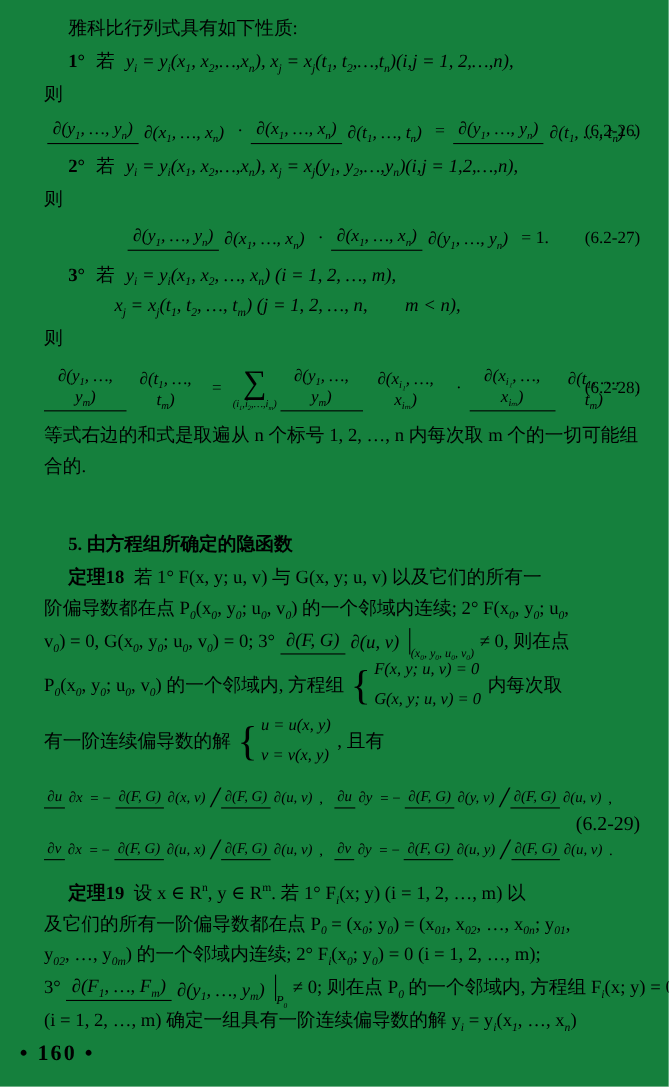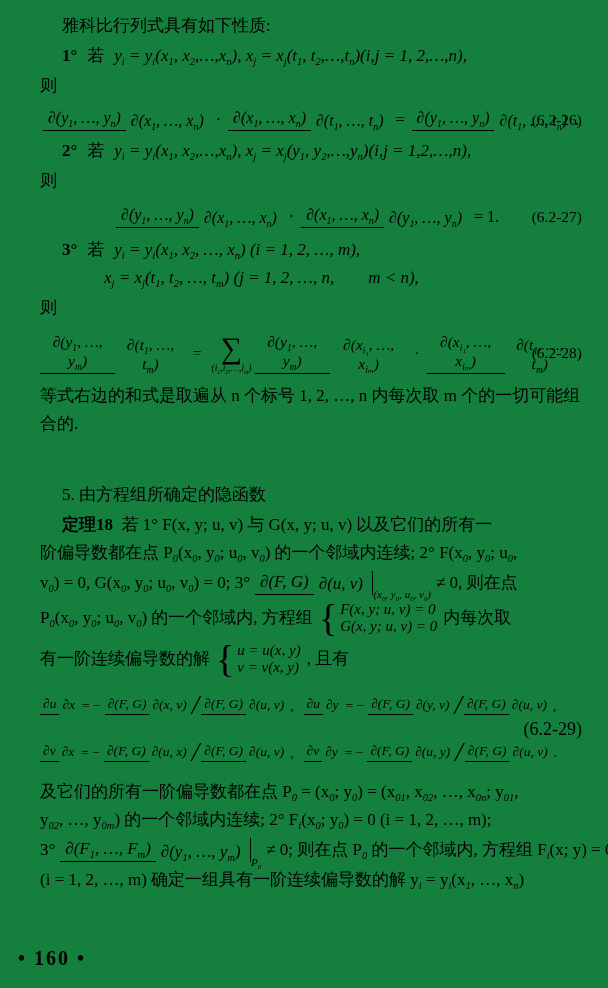--- a/index.html
+++ b/index.html
@@ -30,32 +30,32 @@
   .rel{margin:0 7px;}
   .endp{margin-left:3px;}
   .sum{display:inline-flex;flex-direction:column;align-items:center;margin:0 3px;}
   .sigma{font-size:30px;line-height:1;font-style:normal;}
   .limits{font-size:9.5px;line-height:1;margin-top:1px;font-style:italic;}
   .eval{display:inline-flex;align-items:center;margin:0 5px;}
   .vbar{width:1.4px;background:#000;align-self:stretch;margin-left:4px;}
   .evalsub{font-size:11px;align-self:flex-end;transform:translateY(6px);font-style:italic;}
   .sys{display:inline-flex;align-items:center;margin:0 6px;}
   .brace{font-size:38px;font-weight:400;line-height:0.85;margin-right:3px;}
-  .sysrows{display:inline-flex;flex-direction:column;gap:0;font-size:15px;font-style:italic;text-align:left;}
+  .sysrows{display:inline-flex;flex-direction:column;gap:10px;font-size:15px;font-style:italic;text-align:left;}
   .mt2{margin-top:2px;} .mt4{margin-top:4px;} .mt6{margin-top:6px;}
   .eq26m{margin:8px 0 6px;} .eq27m{margin:10px 0 8px;} .eq28m{margin:10px 0 8px;font-size:15.5px;}
   .eq29wrap{position:relative;margin:14px 0 10px;}
   .eq29grid{display:grid;grid-template-columns:auto auto;column-gap:10px;row-gap:16px;width:fit-content;}
   .eq29item{display:flex;align-items:center;font-size:13.5px;white-space:nowrap;}
   .eq29item .frac .num,.eq29item .frac .den{padding:0 3px 1px;}
   .eq29item .rel{margin:0 4px;}
   .bigslash{font-size:27px;font-style:italic;margin:0 2px;font-weight:400;}
   .tag29{position:absolute;right:0;top:50%;transform:translateY(-50%);font-size:18px;}
   .bold{font-weight:bold;}
-  .sechead{font-weight:normal;margin-top:43px;}
+  .sechead{font-weight:bold;margin-top:43px;}
   .pageno{position:absolute;left:18px;bottom:18px;font-weight:bold;font-size:20px;letter-spacing:2px;}
 </style>
 </head>
 <body>
 
 <div class="page">
 
   <div class="line ind">
     <span>雅科比行列式具有如下性质:</span>
   </div>
@@ -256,20 +256,23 @@
         <span class="frac">
             <span class="num">∂(F, G)</span>
             <span class="den">∂(u, v)</span>
           </span>
         <span class="endp">.</span>
       </div>
     </div>
     <span class="tag29">(6.2-29)</span>
   </div>
 
+  <div class="line ind">
+    <span class="bold">定理19</span>&nbsp;&nbsp;<span>设 x ∈ R<sup>n</sup>, y ∈ R<sup>m</sup>.  若 1° F<sub>i</sub>(x;  y) (i = 1, 2, …, m) 以</span>
+  </div>
   <div class="line">
     <span>及它们的所有一阶偏导数都在点 P<sub>0</sub> = (x<sub>0</sub>; y<sub>0</sub>) = (x<sub>01</sub>, x<sub>02</sub>, …, x<sub>0n</sub>;  y<sub>01</sub>,</span>
   </div>
   <div class="line">
     <span>y<sub>02</sub>, …, y<sub>0m</sub>) 的一个邻域内连续; 2° F<sub>i</sub>(x<sub>0</sub>;  y<sub>0</sub>) = 0 (i = 1, 2, …, m);</span>
   </div>
   <div class="flexline mt4">
     <span>3°</span>
     <span class="eval">
       <span class="frac">

